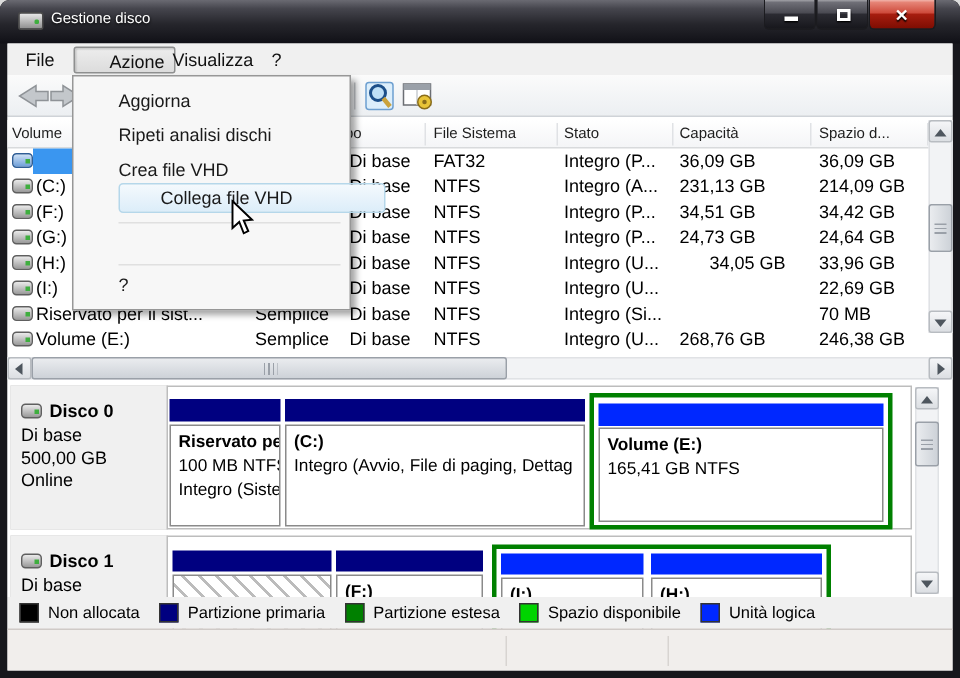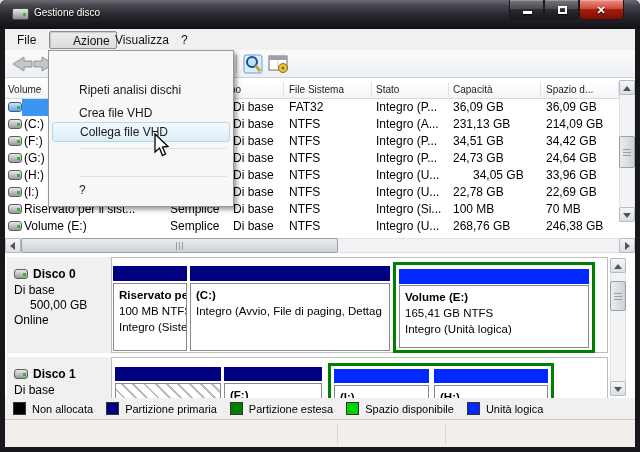--- a/index.html
+++ b/index.html
@@ -59,21 +59,21 @@
   .extwrap{position:absolute;border:3px solid #008000;background:#fff;}
   
   .legendbar{left:5px;top:398px;width:630px;height:21px;background:#f0f0f0;z-index:5;display:flex;align-items:center;padding-left:8px;font-size:11px;color:#000;}
   .leg-item{display:flex;align-items:center;margin-right:13px;}
   .leg-sq{width:13px;height:13px;margin-right:6px;border:1px solid #333;}
   .statusbar{left:5px;top:419px;width:630px;height:28px;background:#f1eeec;border-top:1px solid #cfcac7;z-index:5;}
   .st-sep{position:absolute;top:4px;height:20px;width:1px;background:#d8d4d1;}
   
   .menu{left:48px;top:50px;width:186px;height:157px;background:#f7f7f7;border:1px solid #979797;box-shadow:3px 3px 4px rgba(0,0,0,.35);z-index:50;font-size:12px;color:#1a1a1a;}
   .mi{position:absolute;left:3px;width:178px;height:18px;line-height:18px;padding-left:27px;white-space:nowrap;}
-  .mi.hl{border:1px solid #b5d7ea;border-radius:3px;background:linear-gradient(180deg,#f4f9fd,#dcedf9);height:20px;line-height:18px;}
+  .mi.hl{border:1px solid #b5d7ea;border-radius:3px;background:linear-gradient(180deg,#f4f9fd,#dcedf9);height:20px;line-height:18px;margin-left:27px;}
   .msep{position:absolute;left:30px;width:148px;height:1px;background:#e0e0e0;}
   .subarrow{position:absolute;right:10px;top:5px;width:0;height:0;border-top:4px solid transparent;border-bottom:4px solid transparent;border-left:5px solid #333;}
   .cursor{z-index:60;}
 </style>
 </head>
 <body>
 
 <div class="window">
 
   <div class="abs titlebar">
@@ -190,31 +190,29 @@
     <span class="cell" style="left:468px;width:88px;">34,05 GB</span>
     <span class="cell" style="left:541px;width:75px;">33,96 GB</span>
   </div>
   <div class="vrow" style="top:184px;">
     <span class="dicon"></span>
     <span class="cell" style="left:19px;width:140px;">(I:)</span>
     <span class="cell" style="left:165px;width:56px;">Semplice</span>
     <span class="cell" style="left:228px;width:50px;">Di base</span>
     <span class="cell" style="left:284px;width:80px;">NTFS</span>
     <span class="cell" style="left:371px;width:72px;">Integro (U...</span>
-    <span class="cell" style="left:448px;width:88px;">22,78 GB</span>
     <span class="cell" style="left:541px;width:75px;">22,69 GB</span>
   </div>
   <div class="vrow" style="top:201px;">
     <span class="dicon"></span>
     <span class="cell" style="left:19px;width:140px;">Riservato per il sist...</span>
     <span class="cell" style="left:165px;width:56px;">Semplice</span>
     <span class="cell" style="left:228px;width:50px;">Di base</span>
     <span class="cell" style="left:284px;width:80px;">NTFS</span>
     <span class="cell" style="left:371px;width:72px;">Integro (Si...</span>
-    <span class="cell" style="left:448px;width:88px;">100 MB</span>
     <span class="cell" style="left:541px;width:75px;">70 MB</span>
   </div>
   <div class="vrow" style="top:218px;">
     <span class="dicon"></span>
     <span class="cell" style="left:19px;width:140px;">Volume (E:)</span>
     <span class="cell" style="left:165px;width:56px;">Semplice</span>
     <span class="cell" style="left:228px;width:50px;">Di base</span>
     <span class="cell" style="left:284px;width:80px;">NTFS</span>
     <span class="cell" style="left:371px;width:72px;">Integro (U...</span>
     <span class="cell" style="left:448px;width:88px;">268,76 GB</span>
@@ -243,40 +241,39 @@
       <div class="tri right"></div>
     </div>
 
   <div class="abs graphpane"></div>
 
   <div class="abs diskbox" style="left:7px;top:257px;width:601px;height:96px;"></div>
   <div class="abs diskinfo" style="left:7px;top:257px;width:105px;height:96px;">
     <span class="dicon" style="left:7px;top:12px;"></span>
     <span class="abs dname" style="left:26px;top:10px;">Disco 0</span>
     <span class="abs" style="left:7px;top:26px;">Di base</span>
-    <span class="abs" style="left:7px;top:41px;margin-left:16px;">500,00 GB</span>
+    <span class="abs" style="left:7px;top:41px;">500,00 GB</span>
     <span class="abs" style="left:7px;top:56px;">Online</span>
   </div>
   <div class="abs pbar" style="left: 113px; top: 266px; width: 74px; background: rgb(0, 0, 128);"></div>
   <div class="abs pbox" style="left:113px;top:283px;width:74px;height:68px;">
     <span class="t">Riservato per il sistema</span>
     <span>100 MB NTFS</span>
     <span>Integro (Sistema)</span>
   </div>
   <div class="abs pbar" style="left: 190px; top: 266px; width: 200px; background: rgb(0, 0, 128);"></div>
   <div class="abs pbox" style="left:190px;top:283px;width:200px;height:68px;">
     <span class="t">(C:)</span>
     <span>Integro (Avvio, File di paging, Dettag</span>
   </div>
   <div class="extwrap" style="left: 393px; top: 262px; width: 202px; height: 91px; border-color: rgb(0, 128, 0);">
     <div class="abs pbar" style="left: 3px; top: 4px; width: 190px; background: rgb(0, 40, 255);"></div>
     <div class="abs pbox" style="left:3px;top:20px;width:190px;height:63px;">
       <span class="t">Volume  (E:)</span>
       <span>165,41 GB NTFS</span>
-      <span>Integro (Unità logica)</span>
     </div>
   </div>
 
   <div class="abs diskbox" style="left:7px;top:357px;width:601px;height:60px;"></div>
   <div class="abs diskinfo" style="left:7px;top:357px;width:105px;height:60px;">
     <span class="dicon" style="left:7px;top:12px;"></span>
     <span class="abs dname" style="left:26px;top:10px;">Disco 1</span>
     <span class="abs" style="left:7px;top:26px;">Di base</span>
   </div>
   <div class="abs pbar" style="left: 115px; top: 367px; width: 106px; height: 14px; background: rgb(0, 0, 128);"></div>
@@ -329,20 +326,21 @@
       <span>Unità logica</span>
     </div>
   </div>
 
   <div class="abs statusbar">
     <div class="st-sep" style="left:332px;"></div>
     <div class="st-sep" style="left:440px;"></div>
   </div>
 
   <div class="abs menu">
+    <div class="mi" style="top:7px;">Aggiorna</div>
     <div class="mi" style="top:30px;">Ripeti analisi dischi</div>
     <div class="mi" style="top:53px;">Crea file VHD</div>
     <div class="mi hl" style="top:71px;">Collega file VHD</div>
     <div class="msep" style="top:97px;"></div>
     <div class="msep" style="top:125px;"></div>
     <div class="mi" style="top:130px;">?</div>
   </div>
 
   <svg class="abs cursor" style="left:152px;top:133px;" width="24" height="26">
     <polygon points="3,1 3,19 7.5,15 10.5,22.5 13.5,21 10.5,14 16,13.5" fill="#ffffff" stroke="#000000" stroke-width="1.3"></polygon>

